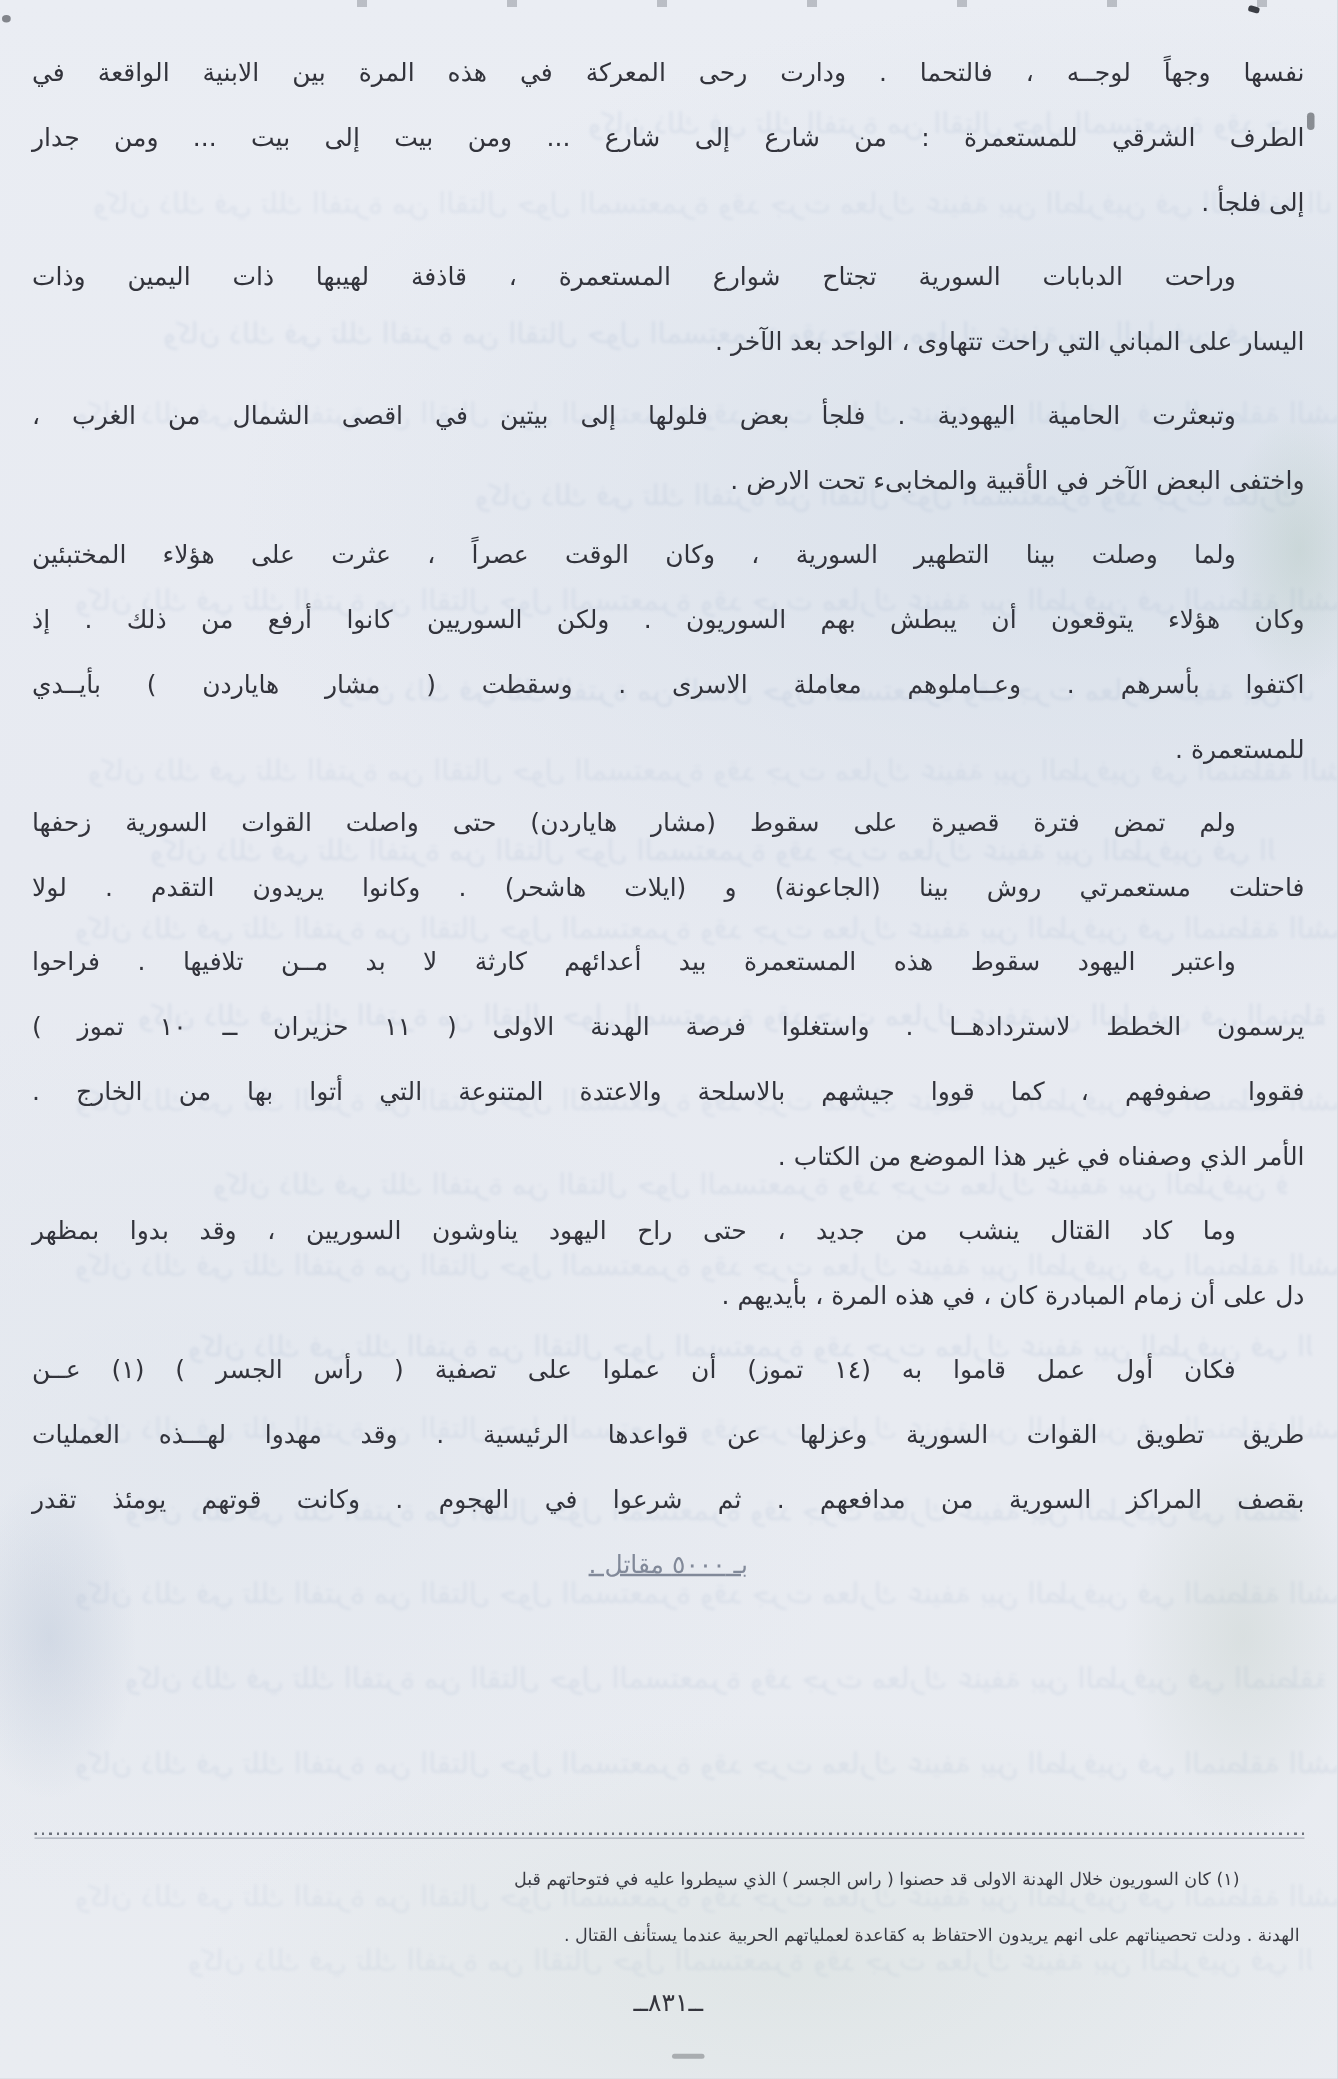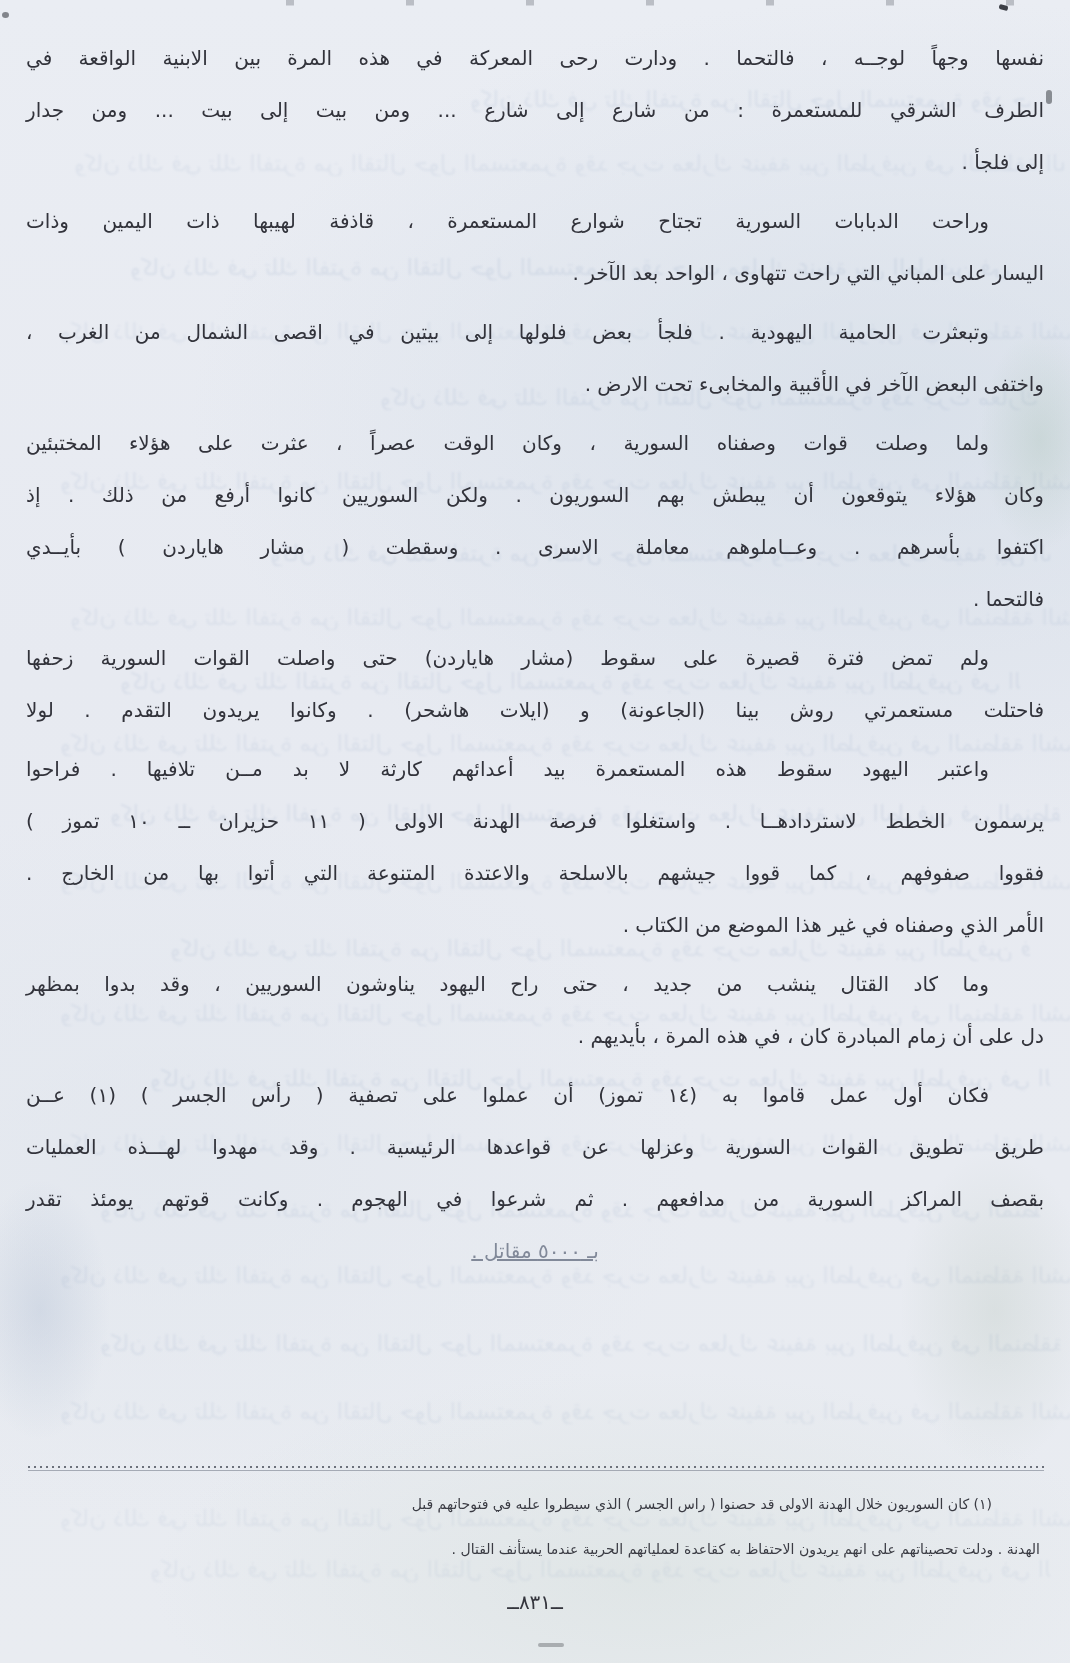--- a/index.html
+++ b/index.html
@@ -127,24 +127,24 @@
       </div>
       <div class="paragraph">
         <div class="line j ind">وراحت الدبابات السورية تجتاح شوارع المستعمرة ، قاذفة لهيبها ذات اليمين وذات</div>
         <div class="line r">اليسار على المباني التي راحت تتهاوى ، الواحد بعد الآخر .</div>
       </div>
       <div class="paragraph">
         <div class="line j ind">وتبعثرت الحامية اليهودية . فلجأ بعض فلولها إلى بيتين في اقصى الشمال من الغرب ،</div>
         <div class="line r">واختفى البعض الآخر في الأقبية والمخابىء تحت الارض .</div>
       </div>
       <div class="paragraph">
-        <div class="line j ind">ولما وصلت قوات وصفناه السورية ، وكان الوقت عصراً ، عثرت على هؤلاء المختبئين</div>
+        <div class="line j ind">ولما وصلت بينا التطهير السورية ، وكان الوقت عصراً ، عثرت على هؤلاء المختبئين</div>
         <div class="line j">وكان هؤلاء يتوقعون أن يبطش بهم السوريون . ولكن السوريين كانوا أرفع من ذلك . إذ</div>
         <div class="line j">اكتفوا بأسرهم . وعــاملوهم معاملة الاسرى .  وسقطت ( مشار هاياردن ) بأيــدي</div>
-        <div class="line r">فالتحما .</div>
+        <div class="line r">للمستعمرة .</div>
       </div>
       <div class="paragraph">
         <div class="line j ind">ولم تمض فترة قصيرة على سقوط (مشار هاياردن) حتى واصلت القوات السورية زحفها</div>
         <div class="line j">فاحتلت مستعمرتي روش بينا (الجاعونة) و (ايلات هاشحر) . وكانوا يريدون التقدم . لولا</div>
       </div>
       <div class="paragraph">
         <div class="line j ind">واعتبر اليهود سقوط هذه المستعمرة بيد أعدائهم كارثة لا بد مــن تلافيها .  فراحوا</div>
         <div class="line j">يرسمون الخطط لاستردادهــا . واستغلوا فرصة الهدنة الاولى ( ١١ حزيران ــ ١٠ تموز )</div>
         <div class="line j">فقووا صفوفهم ، كما قووا جيشهم بالاسلحة والاعتدة المتنوعة التي أتوا بها من الخارج .</div>
         <div class="line r">الأمر الذي وصفناه في غير هذا الموضع من الكتاب .</div>

